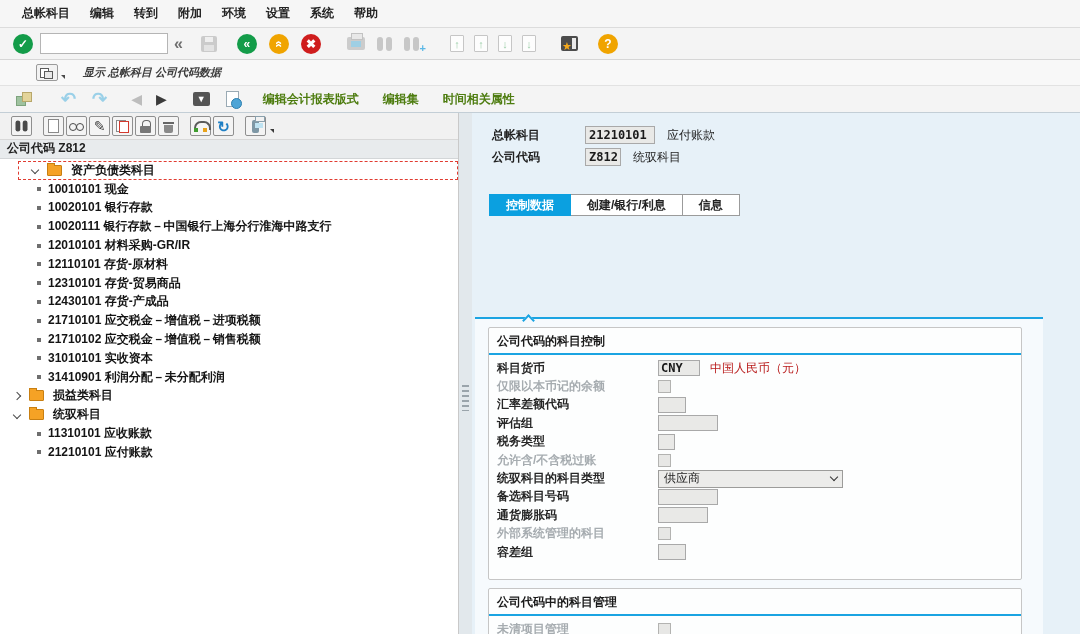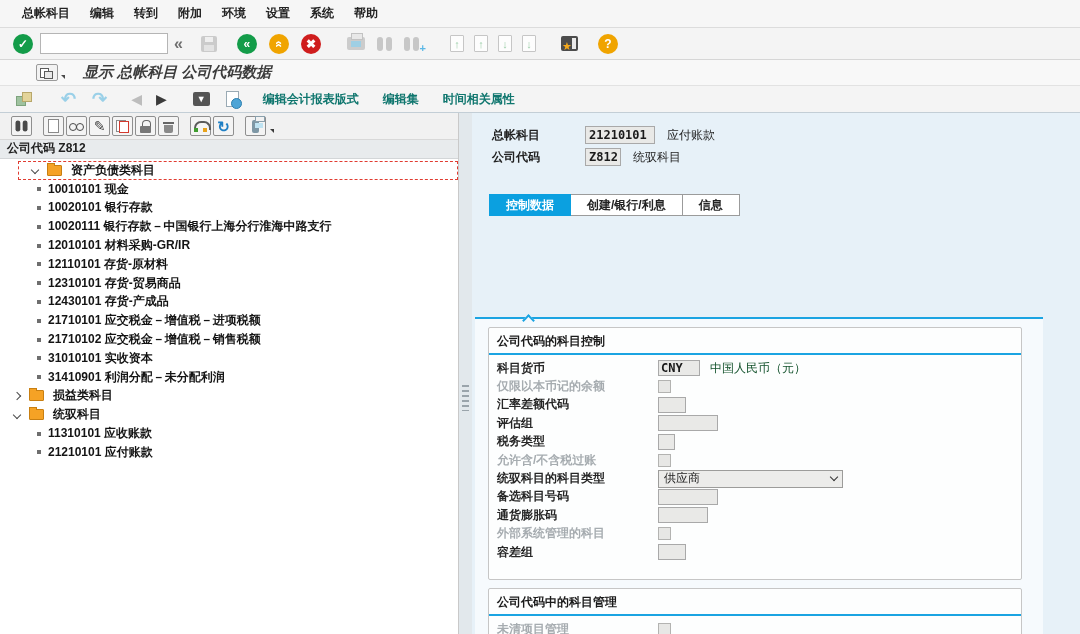--- a/index.html
+++ b/index.html
@@ -44,36 +44,36 @@
   .shortcut { width:17px; height:15px; background:#4c4c4c; border-radius:2px; margin:0 8px; }
   .shortcut::before { content:""; position:absolute; right:2px; top:2px; width:4px; height:11px; background:#e9e9e9; }
   .shortcut .star { position:absolute; left:1px; bottom:-1px; color:#f5a91c; font-size:11px; line-height:1; }
 
   
   .titlebar { position:absolute; left:0; top:60px; width:1080px; height:26px; background:#f8f8f8; border-bottom:1px solid #e2e2e2; display:flex; align-items:center; padding-left:36px; }
   .title-btn { width:22px; height:17px; border:1px solid #9a9a9a; background:#f2f2f2; border-radius:2px; position:relative; cursor:pointer; }
   .title-btn::before { content:""; position:absolute; left:3px; top:3px; width:7px; height:8px; border:1px solid #5a5a5a; background:#fff; }
   .title-btn::after { content:""; position:absolute; left:7px; top:6px; width:7px; height:6px; border:1px solid #5a5a5a; background:#e8e8e8; }
   .title-caret { width:0; height:0; border-left:4px solid transparent; border-top:4px solid #4a4a4a; margin:8px 0 0 3px; }
-  .page-title { font-size:15px; font-weight:bold; font-style:italic; color:#3c3c3c; margin-left:18px; }
+  .page-title { font-size:11px; font-weight:bold; font-style:italic; color:#3c3c3c; margin-left:18px; }
 
   
   .apptoolbar { position:absolute; left:0; top:86px; width:1080px; height:27px; background:#f4f4f4; border-bottom:1px solid #c3ced6; display:flex; align-items:center; padding-left:16px; }
   .blocks { width:17px; height:14px; margin-right:28px; }
   .blocks::before { content:""; position:absolute; left:0; bottom:0; width:8px; height:8px; background:#9fc29f; border:1px solid #7da37d; }
   .blocks::after { content:""; position:absolute; right:1px; top:0; width:8px; height:8px; background:#e3d49a; border:1px solid #b8a76a; }
   .glyph-undo, .glyph-redo { color:#9ad0e8; font-size:18px; font-weight:bold; line-height:1; }
   .glyph-undo { margin-right:16px; } .glyph-redo { margin-right:24px; }
   .glyph-prev { color:#bdbdbd; font-size:14px; margin-right:14px; }
   .glyph-next { color:#3a3a3a; font-size:14px; margin-right:26px; }
   .monitor { width:17px; height:14px; background:#555; border-radius:2px; margin-right:16px; display:flex; align-items:center; justify-content:center; }
   .monitor span { color:#fff; font-size:9px; line-height:1; }
   .docglobe { width:13px; height:16px; background:#fff; border:1px solid #9aaab4; margin-right:24px; }
   .docglobe::after { content:""; position:absolute; right:-4px; bottom:-3px; width:9px; height:9px; border-radius:50%; background:#4da4d6; border:1px solid #2d7fae; }
-  .app-btn { font-weight:bold; color:#0f766e; margin-right:24px; cursor:pointer; background:none; border:none; font-size:12px; font-family:inherit; }
+  .app-btn { font-weight:bold; color:#4d7c0f; margin-right:24px; cursor:pointer; background:none; border:none; font-size:12px; font-family:inherit; }
 
   
   .main { position:absolute; left:0; top:113px; width:1080px; height:521px; display:flex; }
   .left-panel { width:459px; height:521px; background:#fff; border-right:1px solid #c9c9c9; display:flex; flex-direction:column; }
   .splitter { width:13px; height:521px; background:#e2e8ec; position:relative; cursor:col-resize; }
   .splitter .grip { position:absolute; left:3px; top:272px; width:7px; height:26px; background:repeating-linear-gradient(#9aa4ab 0 2px, transparent 2px 5px); }
   .right-panel { flex:1; height:521px; background:#e7f1f8; position:relative; overflow:hidden; }
 
   
   .tree-toolbar { height:27px; background:#f1f1f1; border-bottom:1px solid #d8d8d8; display:flex; align-items:center; padding-left:11px; }
@@ -129,21 +129,21 @@
 
   .group { background:#fdfefe; border:1px solid #c6c6c6; border-radius:2px; margin:0 0 8px 13px; width:534px; padding-bottom:18px; }
   .group-title { font-weight:bold; color:#1a1a1a; padding:5px 8px 3px 8px; border-bottom:2px solid #1ba4e2; margin-bottom:4px; }
   .frow { height:18.4px; display:flex; align-items:center; padding-left:8px; }
   .flab { width:161px; color:#262626; font-weight:600; flex:none; }
   .flab.dis { color:#a6acb0; font-weight:600; }
   .finput { background:#e9e9e7; border:1px solid #a9a9a9; height:16px; font-family:"DejaVu Sans Mono",monospace; font-weight:bold; font-size:12px; color:#1a1a1a; padding:0 2px; }
   .fcheck { width:13px; height:13px; background:#e7e7e5; border:1px solid #b3b3b1; }
   .fselect { width:185px; height:18px; background:#ececea; border:1px solid #9c9c9a; display:flex; align-items:center; justify-content:space-between; padding:0 5px; cursor:pointer; }
   .fselect .sel-chev { width:6px; height:6px; border-right:1.6px solid #333; border-bottom:1.6px solid #333; transform:rotate(45deg); margin-top:-3px; }
-  .fsuffix { margin-left:10px; color:#14532d; }
+  .fsuffix { margin-left:10px; color:#b91c1c; }
   .gspacer { height:8px; }
 </style>
 </head>
 <body>
 
 <div class="screen">
 
   <div class="menubar">
     <span class="menu-item">总帐科目</span>
     <span class="menu-item">编辑</span>

